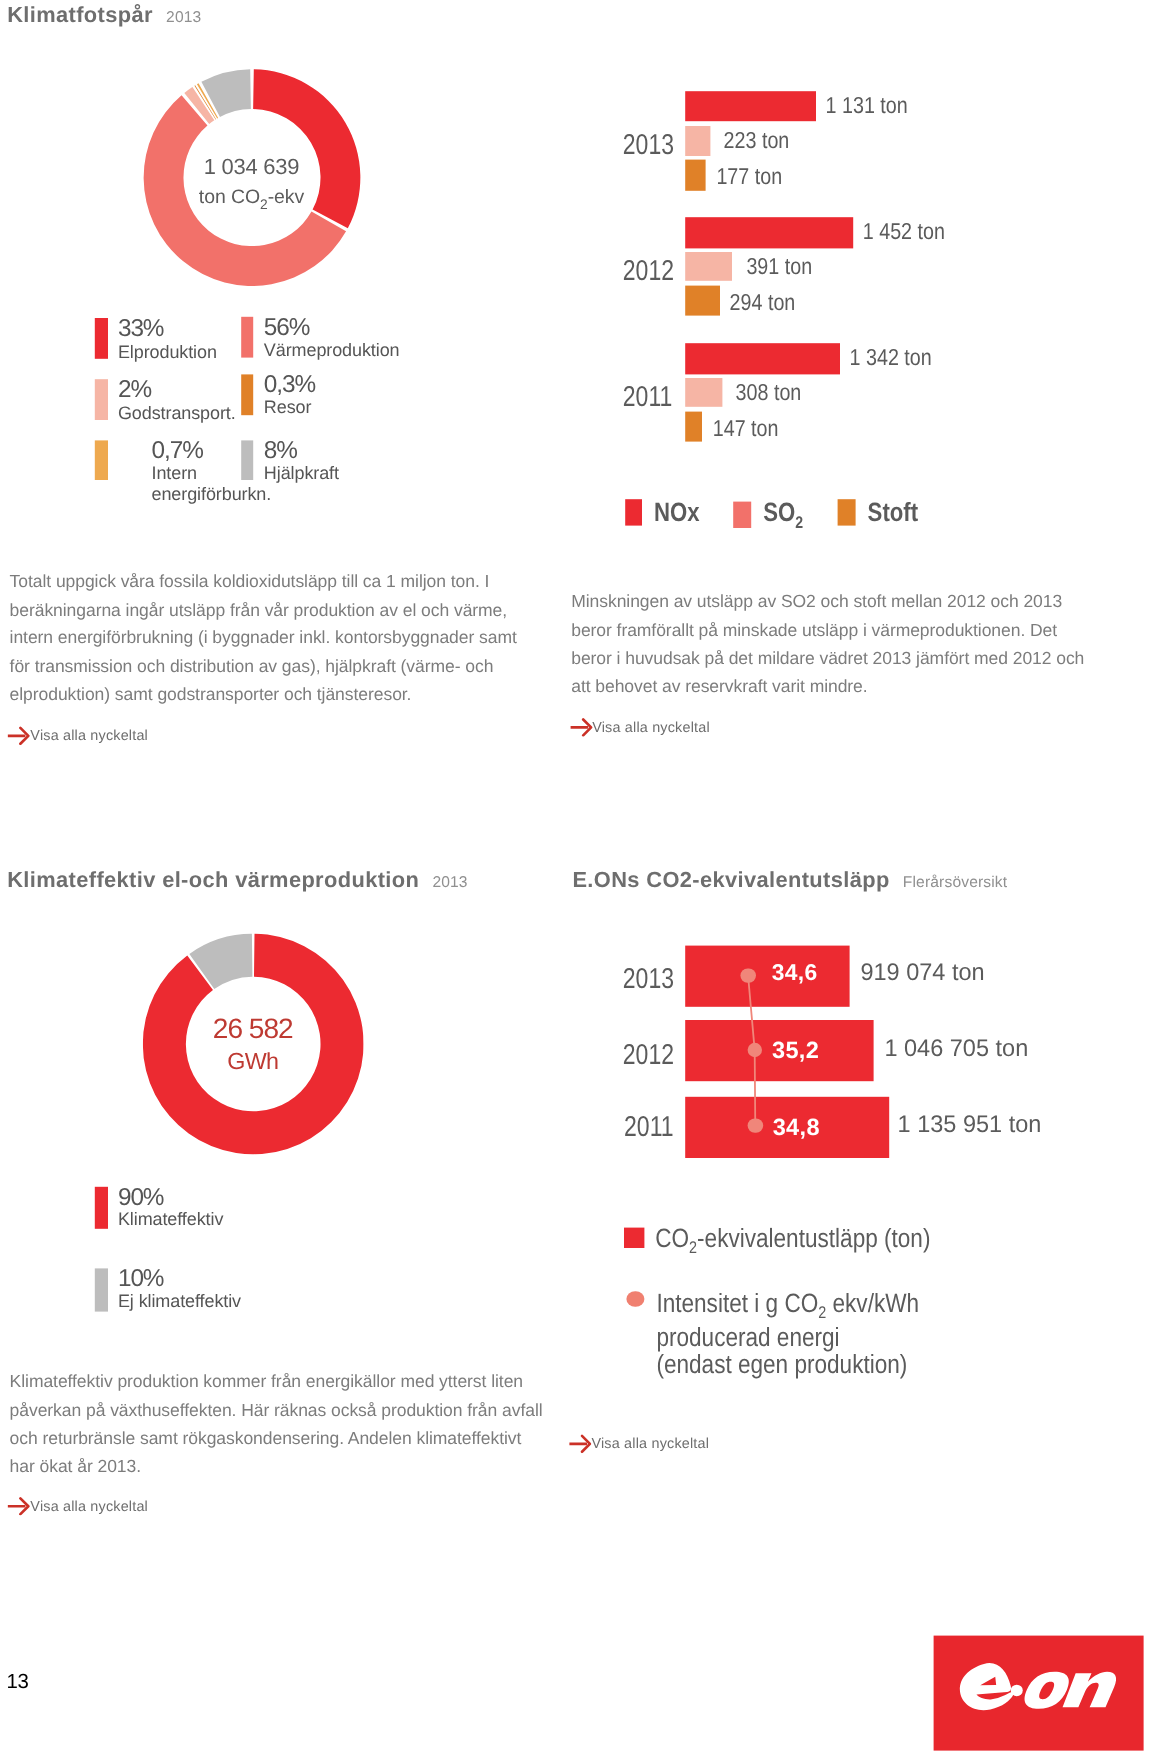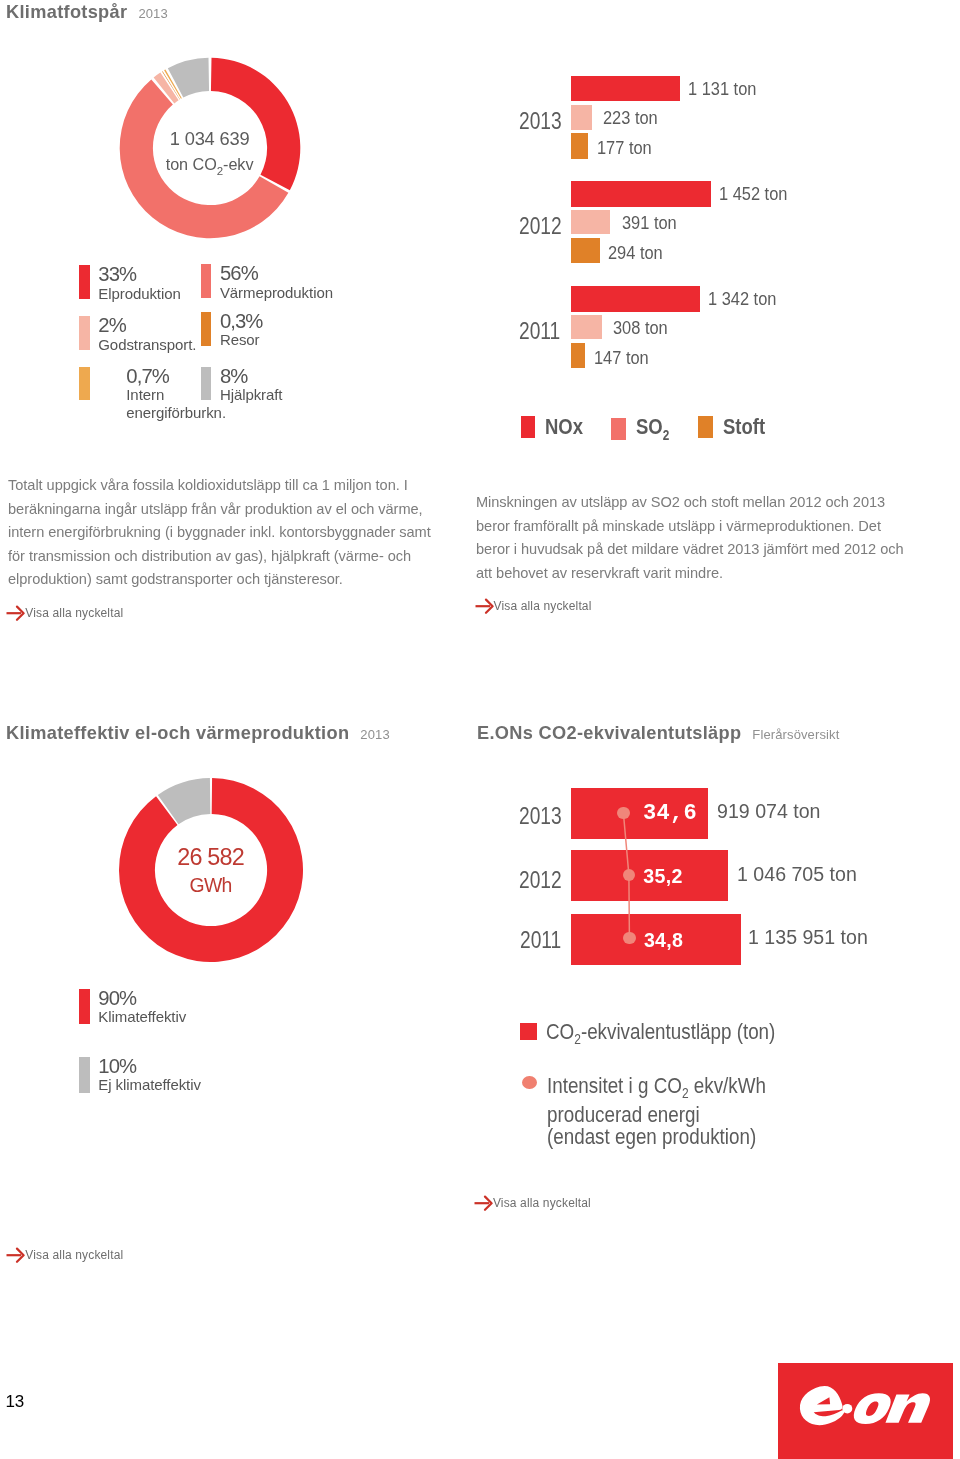--- a/index.html
+++ b/index.html
@@ -204,38 +204,39 @@
   </div>
   <div class="row" style="left:79.1px;top:1057px;">
     <div class="sw" style="height:35.5px;background:#BDBDBD;"></div>
     <div class="txt">
       <div class="pct">10%</div>
       <div class="lbl">Ej klimateffektiv</div>
     </div>
   </div>
 </div>
 
+<div class="para" style="left:8px;top:1141px;width:450px;">Klimateffektiv produktion kommer från energikällor med ytterst liten påverkan på växthuseffekten. Här räknas också produktion från avfall och returbränsle samt rökgaskondensering. Andelen klimateffektivt har ökat år 2013.</div>
 
 <a class="link" style="left:6.3px;top:1247px;text-decoration:none;">
   <svg class="arrow" viewBox="0 0 19 16">
     <path d="M0.5 8.2 L15.2 8.2" stroke="#CB3127" stroke-width="2.2" fill="none"></path>
     <path d="M11.0 1.6 L17.6 8.2 L11.0 14.8" stroke="#CB3127" stroke-width="2.2" fill="none" stroke-linecap="round" stroke-linejoin="round"></path>
   </svg>
   <span class="ltxt">Visa alla nyckeltal</span>
 </a>
 
 <div class="ptitle" style="left:477px;top:723px;">
   <span class="t">E.ONs CO2-ekvivalentutsläpp</span><span class="sub">Flerårsöversikt</span>
 </div>
 
 <div class="abs" style="left:0;top:0;width:960px;height:1200px;">
   <div class="yearlab" style="left:518.8px;top:801.8px;">2013</div>
   <div class="bar" style="left:571px;top:788px;width:137px;height:51px;background:#EC2A31;"></div>
   <div class="abs" style="z-index:4;left:617.2px;top:806.8px;width:12.4px;height:12.4px;border-radius:50%;background:#F0867A;"></div>
-  <div class="abs" style="left:643.1px;top:800.5px;font-size:22px;color:#fff;font-weight:bold;letter-spacing:0.3px;transform:scaleX(1.0);transform-origin:0 50%;font-family:Liberation Mono, monospace;">34,6</div>
+  <div class="abs" style="left:643.1px;top:800.5px;font-size:19px;color:#fff;font-weight:bold;letter-spacing:0.3px;transform:scaleX(1.0);transform-origin:0 50%;">34,6</div>
   <div class="barlab2" style="left:717.2px;top:800px;">919 074 ton</div>
 
   <div class="yearlab" style="left:518.8px;top:866.2px;">2012</div>
   <div class="bar" style="left:571px;top:850px;width:157px;height:51px;background:#EC2A31;"></div>
   <div class="abs" style="z-index:4;left:622.7px;top:868.9px;width:12.4px;height:12.4px;border-radius:50%;background:#F0867A;"></div>
   <div class="abs" style="left:643.3px;top:864.6px;font-size:19.6px;color:#fff;font-weight:bold;letter-spacing:0.3px;transform:scaleX(1.0);transform-origin:0 50%;">35,2</div>
   <div class="barlab2" style="left:737.1px;top:863px;">1 046 705 ton</div>
 
   <div class="yearlab" style="left:520.3px;top:925.7px;">2011</div>
   <div class="bar" style="left:571px;top:914px;width:170px;height:51px;background:#EC2A31;"></div>

